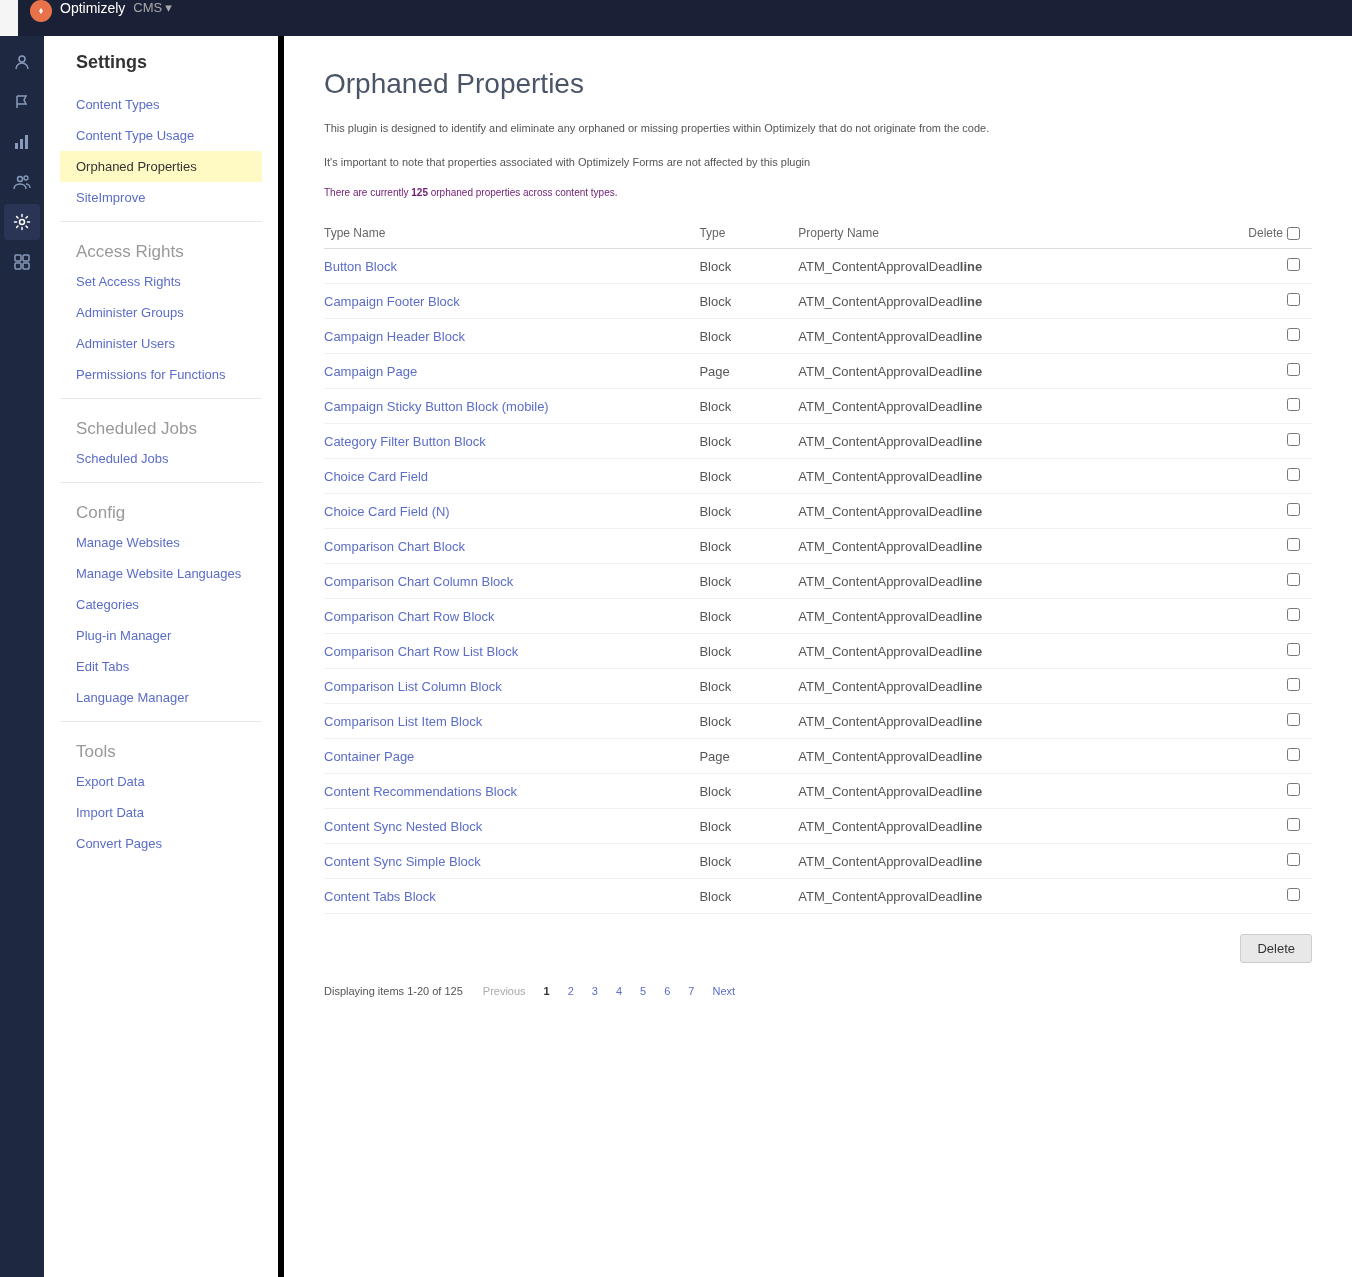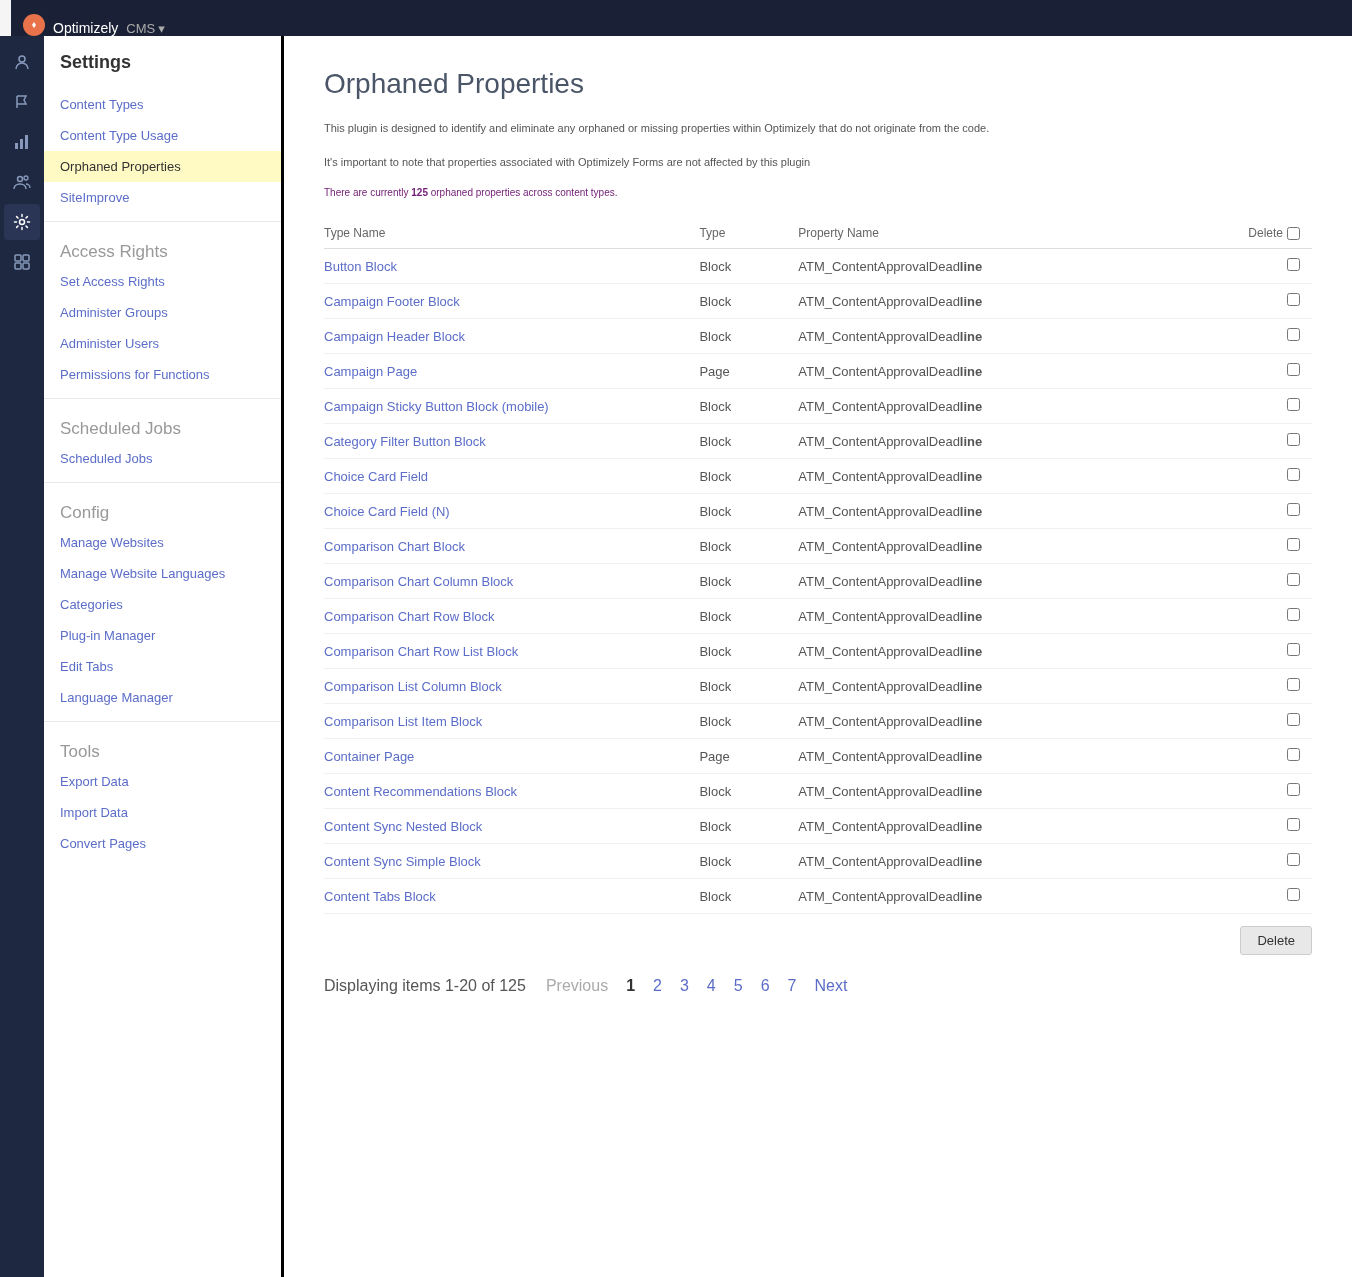--- a/index.html
+++ b/index.html
@@ -3,25 +3,25 @@
   <meta charset="utf-8">
   <style>
     * { box-sizing: border-box; margin: 0; padding: 0; }
     body { font-family: -apple-system, BlinkMacSystemFont, 'Segoe UI', sans-serif; font-size: 13px; background: #f5f5f5; }
 
     
     .topbar {
       background: #1a2035;
       height: 36px;
       display: flex;
-      align-items: flex-end;
+      align-items: flex-start;
       padding: 0 12px;
       gap: 8px;
       position: fixed;
-      top: 0; left: 11px; right: 0;
+      top: 0; left: 18px; right: 0;
       z-index: 100;
     }
     .topbar-logo {
       width: 22px; height: 22px;
       background: #e8734a;
       border-radius: 50%;
       display: flex; align-items: center; justify-content: center;
       color: white; font-size: 12px; font-weight: bold;
     }
     .topbar-app-name {
@@ -56,24 +56,24 @@
       cursor: pointer;
       color: #8899bb;
       font-size: 16px;
     }
     .icon-sidebar-item.active { background: #2a3555; color: white; }
 
     
     .nav-sidebar {
       width: 240px;
       background: white;
-      border-right: 3px solid #000000;
+      border-right: 6px solid #000000;
       overflow-y: auto;
       flex-shrink: 0;
-      padding: 16px 0;
+      padding: 16px 16px;
     }
     .nav-sidebar-title {
       font-size: 18px;
       font-weight: 600;
       color: #333;
       padding: 0 16px 16px;
     }
     .nav-section-label {
       font-size: 17px;
       color: #999;
@@ -123,21 +123,21 @@
       font-size: 10px;
       color: #701a75;
       margin-bottom: 20px;
     }
     .count-info strong { font-weight: 600; }
 
     
     .data-table {
       width: 100%;
       border-collapse: collapse;
-      margin-bottom: 12px;
+      margin-bottom: 20px;
     }
     .data-table thead tr {
       border-bottom: 1px solid #ddd;
     }
     .data-table th {
       text-align: left;
       font-size: 12px;
       color: #666;
       font-weight: 500;
       padding: 8px 12px 8px 0;
@@ -176,21 +176,21 @@
       font-size: 13px;
       color: #333;
       cursor: pointer;
     }
 
     
     .pagination {
       display: flex;
       align-items: center;
       gap: 6px;
-      font-size: 16px;
+      font-size: 11px;
       color: #555;
     }
     .pagination-info { margin-right: 8px; }
     .pagination a {
       color: #5b6dc8;
       text-decoration: none;
       padding: 2px 6px;
     }
     .pagination a.active {
       font-weight: bold;

